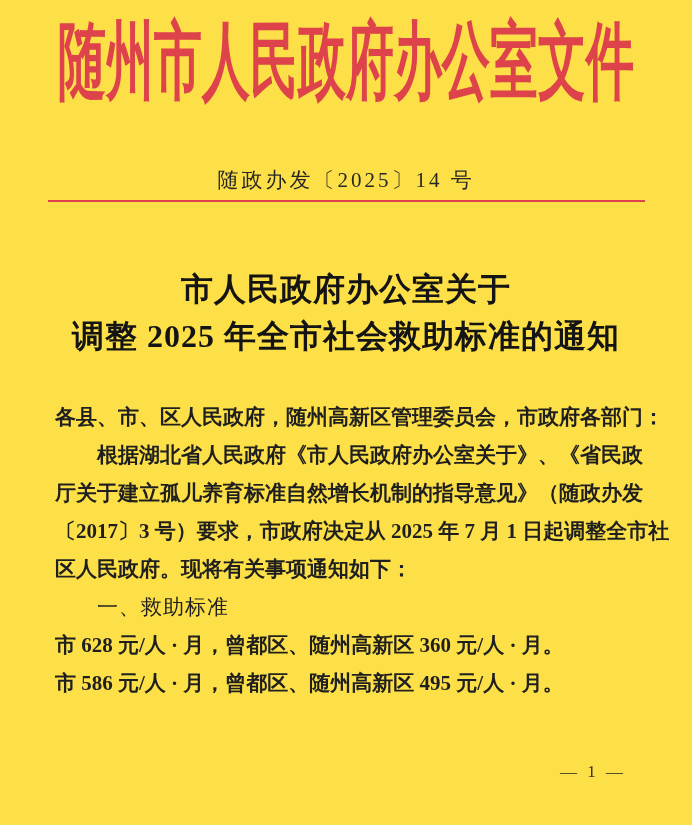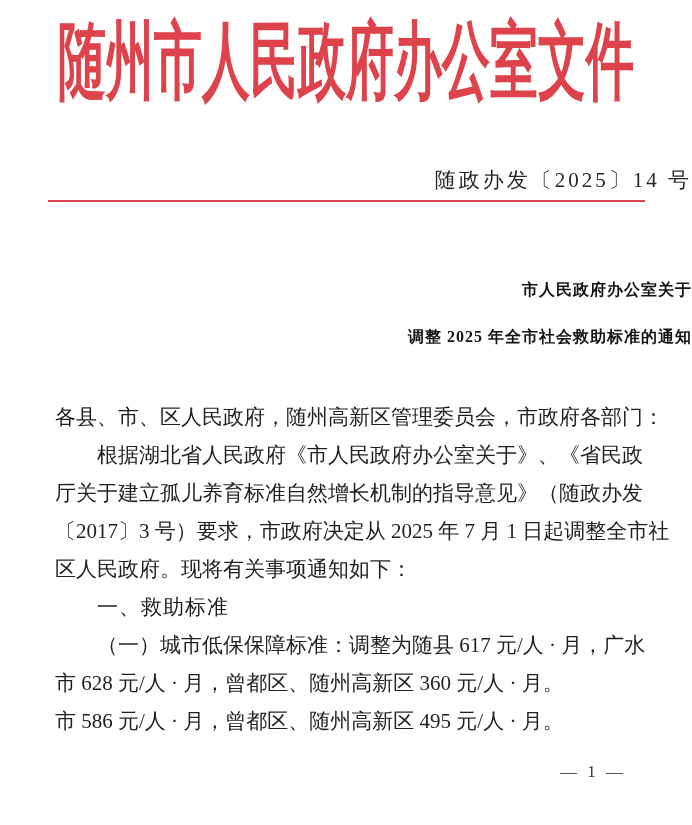--- a/index.html
+++ b/index.html
@@ -33,55 +33,56 @@
     line-height: 1;
     color: var(--red, #de434b);
     white-space: nowrap;
     transform: scaleX(0.60) scaleY(1.06);
     transform-origin: center center;
     letter-spacing: 0;
   }
   
   .doc-number {
     margin-top: 56px;
-    text-align: right;
+    text-align: center;
     font-size: 21px;
     letter-spacing: 3px;
     color: #262626;
     white-space: nowrap;
   }
   
   .red-divider {
     margin: 6px 0 0 48px;
     width: 597px;
     height: 2px;
     background: var(--red, #de434b);
   }
   
   .doc-title {
     margin-top: 64px;
-    text-align: right;
+    text-align: center;
     font-weight: 700;
-    font-size: 16px;
+    font-size: 32px;
     line-height: 47px;
     color: #141414;
     letter-spacing: 1px;
   }
   
   .body-text {
     margin-top: 38px;
     padding-left: 55px;
     font-size: 21px;
     line-height: 38px;
     color: #1f1f1f;
     letter-spacing: 0px;
   }
   .line {
     white-space: nowrap;
     height: 38px;
+    font-weight: bold;
   }
   .line.indent { padding-left: 42px; }
   .line.heading {
     font-family: "Liberation Sans", sans-serif;
     font-weight: 400;
     letter-spacing: 1px;
   }
   
   .page-number {
     position: absolute;
@@ -89,21 +90,21 @@
     right: 66px;
     font-size: 17px;
     letter-spacing: 3px;
     color: #333;
     white-space: nowrap;
   }
 </style>
 </head>
 <body>
 
-<div class="page" style="background: #ffffff;">
+<div class="page" style="background: #fde047;">
 
   <div class="red-header">
     <span class="stretch">随州市人民政府办公室文件</span>
   </div>
 
   <div class="doc-number">随政办发〔2025〕14 号</div>
 
   <div class="red-divider"></div>
 
   <div class="doc-title">
@@ -111,20 +112,19 @@
     <div>调整 2025 年全市社会救助标准的通知</div>
   </div>
 
   <div class="body-text">
     <div class="line">各县、市、区人民政府，随州高新区管理委员会，市政府各部门：</div>
     <div class="line indent">根据湖北省人民政府《市人民政府办公室关于》、《省民政</div>
     <div class="line">厅关于建立孤儿养育标准自然增长机制的指导意见》（随政办发</div>
     <div class="line">〔2017〕3 号）要求，市政府决定从 2025 年 7 月 1 日起调整全市社</div>
     <div class="line">区人民政府。现将有关事项通知如下：</div>
     <div class="line indent heading">一、救助标准</div>
-    <div class="line indent">（一）城市低保保障标准：调整为随县 617 元/人 · 月，广水</div>
     <div class="line">市 628 元/人 · 月，曾都区、随州高新区 360 元/人 · 月。</div>
     <div class="line">市 586 元/人 · 月，曾都区、随州高新区 495 元/人 · 月。</div>
   </div>
 
   <div class="page-number">— 1 —</div>
 
 </div>
 
 </body></html>

